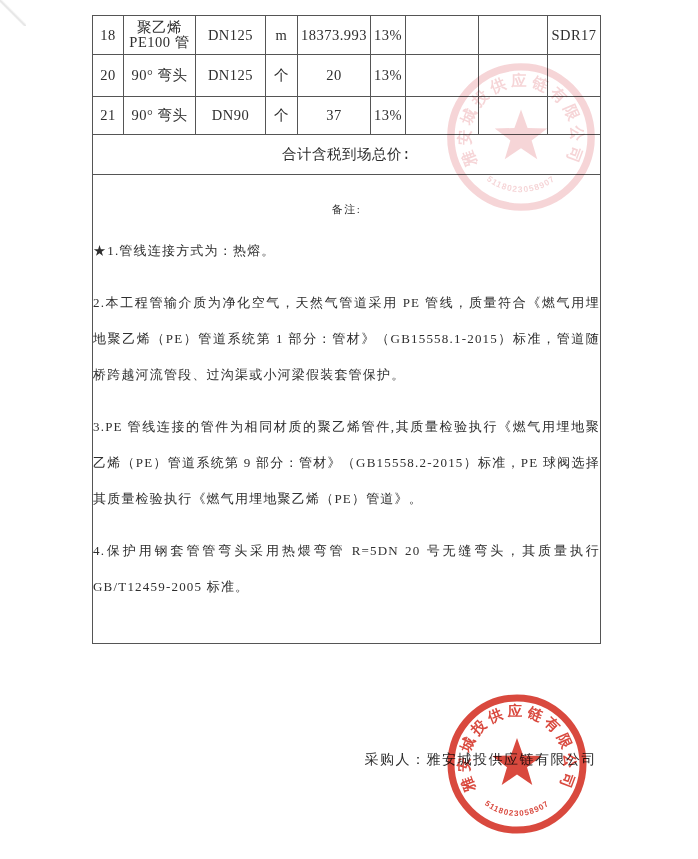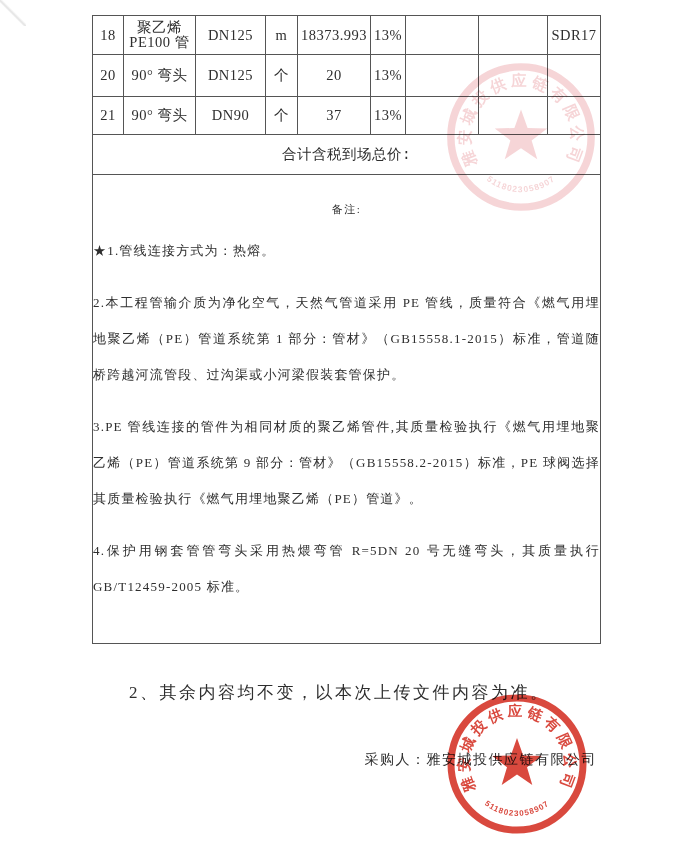--- a/index.html
+++ b/index.html
@@ -125,21 +125,20 @@
           <p class="notes-label">备注:</p>
           <p class="note-para">★1.管线连接方式为：热熔。</p>
           <p class="note-para">2.本工程管输介质为净化空气，天然气管道采用 PE 管线，质量符合《燃气用埋地聚乙烯（PE）管道系统第 1 部分：管材》（GB15558.1-2015）标准，管道随桥跨越河流管段、过沟渠或小河梁假装套管保护。</p>
           <p class="note-para">3.PE 管线连接的管件为相同材质的聚乙烯管件,其质量检验执行《燃气用埋地聚乙烯（PE）管道系统第 9 部分：管材》（GB15558.2-2015）标准，PE 球阀选择其质量检验执行《燃气用埋地聚乙烯（PE）管道》。</p>
           <p class="note-para">4.保护用钢套管管弯头采用热煨弯管 R=5DN 20 号无缝弯头，其质量执行 GB/T12459-2005 标准。</p>
         </td>
       </tr>
     </tbody>
   </table>
 
-  <div class="amendment-line">2、其余内容均不变，以本次上传文件内容为准。</div>
 
   <div class="signature-block">
     <div>采购人：雅安城投供应链有限公司</div>
   </div>
 
   <div class="stamp stamp-top">
     <svg width="170" height="170" viewBox="0 0 160 160">
       <defs>
         <path id="arcTopA" d="M 40.7 107.5 A 48 48 0 1 1 119.3 107.5" fill="none"></path>
         <path id="arcBotA" d="M 46.6 119.8 A 52 52 0 0 0 113.4 119.8" fill="none"></path>

